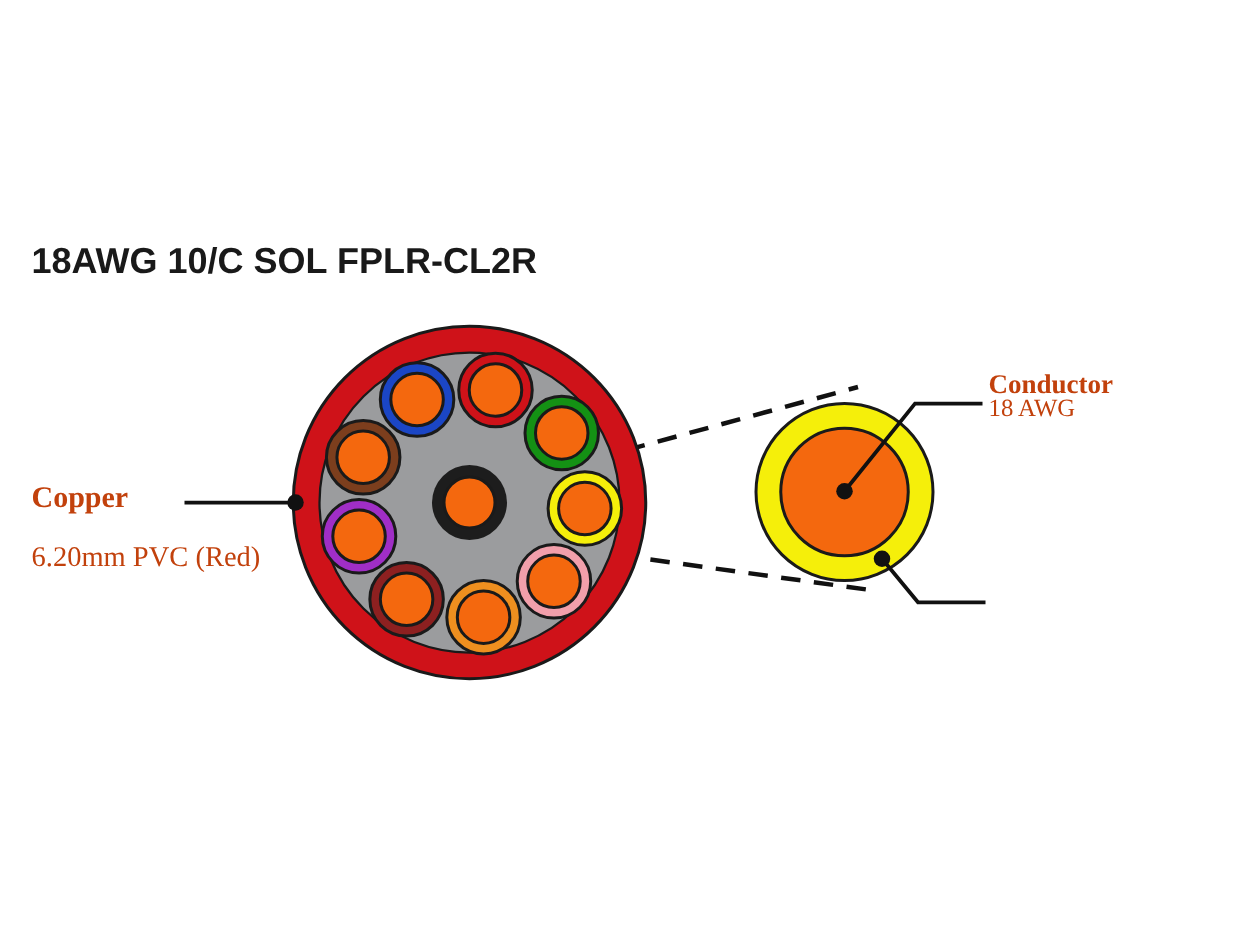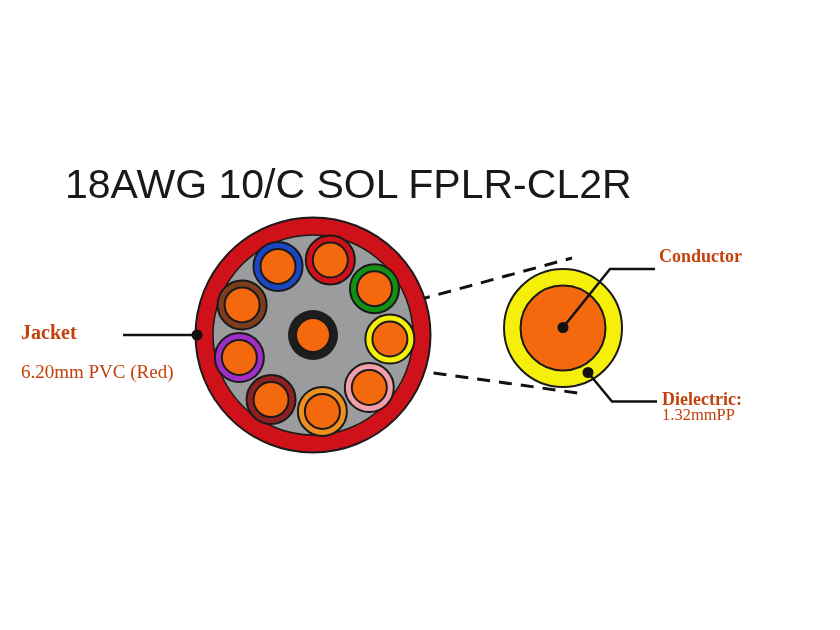--- a/index.html
+++ b/index.html
@@ -17,26 +17,25 @@
   }
   #diagram-svg {
     position: absolute;
     left: 0;
     top: 0;
   }
   .page-title {
     position: absolute;
     left: 21px;
     top: 161px;
-    font-size: 41px;
-    font-weight: normal;
+    font-size: 24px;
+    font-weight: bold;
     color: #191919;
     letter-spacing: 0px;
     white-space: nowrap;
-    margin-left: 44px;
   }
   .callout {
     position: absolute;
     color: #c2410c;
     white-space: nowrap;
     font-family: Liberation Serif, serif;
   }
   .callout .t {
     font-weight: bold;
   }
@@ -92,26 +91,23 @@
         <path d="M563 327.5 L 610 269 H 655" fill="none" stroke="#111111" stroke-width="2.5"></path>
         <circle cx="563" cy="327.5" r="5.5" fill="#111111"></circle>
         <path d="M588 372.5 L 612 401.5 H 657" fill="none" stroke="#111111" stroke-width="2.5"></path>
         <circle cx="588" cy="372.5" r="5.5" fill="#111111"></circle>
       </g>
   </svg>
 
   <div class="page-title">18AWG 10/C SOL FPLR-CL2R</div>
 
   <div class="callout jacket">
-    <div class="t">Jacket</div>
+    <div class="t">Copper</div>
     <div class="s">6.20mm PVC (Red)</div>
   </div>
 
   <div class="callout conductor">
     <div class="t">Conductor</div>
+    <div class="s">18 AWG</div>
   </div>
 
-  <div class="callout dielectric">
-    <div class="t">Dielectric:</div>
-    <div class="s">1.32mmPP</div>
-  </div>
 
 </div>
 
 </body></html>

